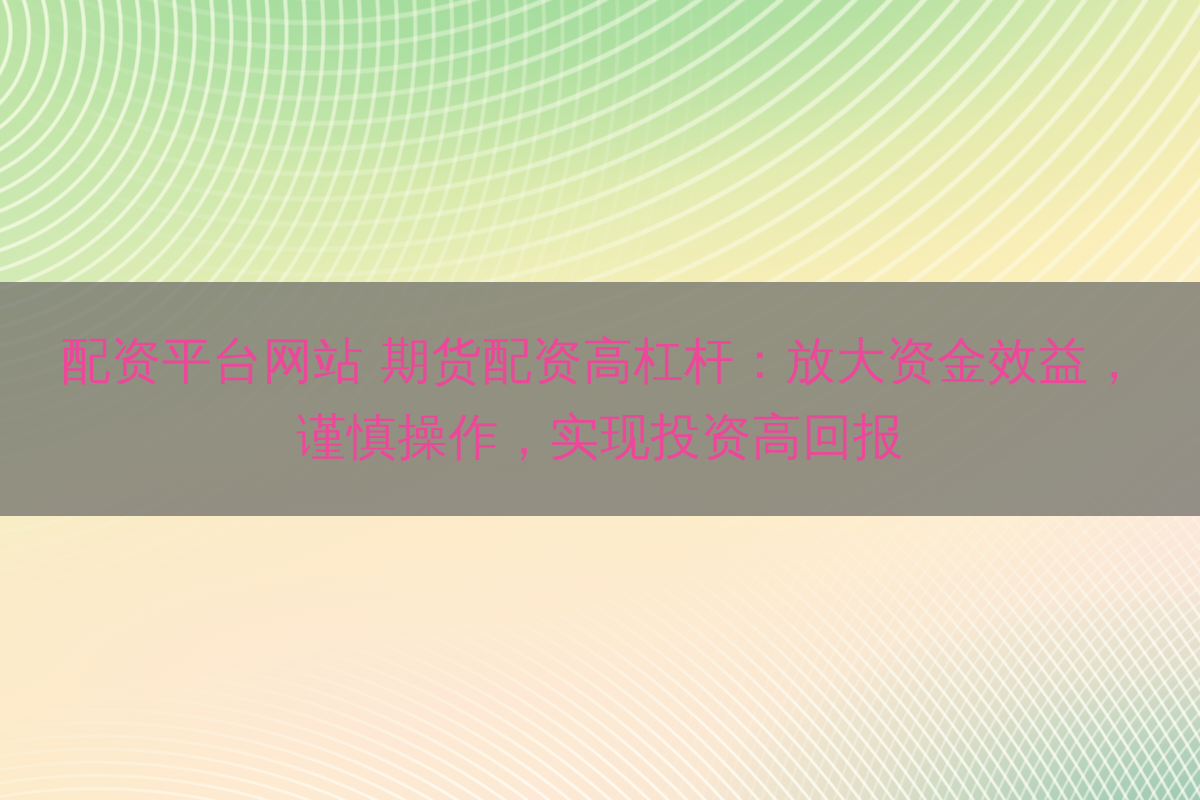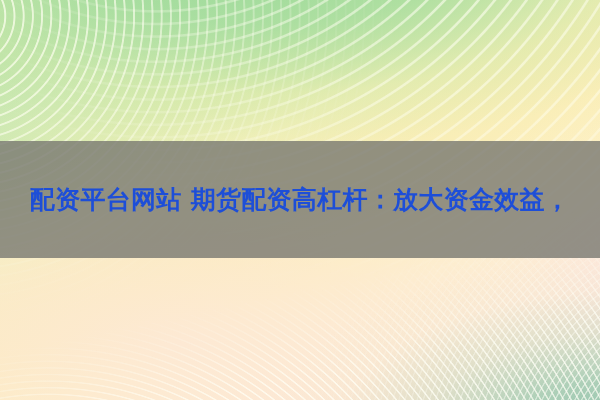--- a/index.html
+++ b/index.html
@@ -188,23 +188,23 @@
     background: rgba(120,120,112,0.80);
     display: flex;
     flex-direction: column;
     align-items: center;
     justify-content: center;
     box-sizing: border-box;
     padding: 0 16px;
   }
 
   .title-line {
-    color: #1d4ed8;
+    color: #ec4899;
     font-size: 25px;
-    font-weight: bold;
+    font-weight: normal;
     line-height: 38px;
     letter-spacing: 0.3px;
     text-align: center;
     white-space: nowrap;
   }
 </style>
 </head>
 <body>
 
 <div id="canvas">
@@ -214,15 +214,16 @@
   <div class="bg-layer" id="bg-cream-mid"></div>
   <div class="bg-layer" id="bg-teal-corner"></div>
 
   <div class="bg-layer" id="arcs-topleft"></div>
   <div class="bg-layer" id="arcs-topright"></div>
   <div class="bg-layer" id="arcs-bottom"></div>
   <div class="bg-layer" id="arcs-bottomright"></div>
 
   <div id="title-banner">
     <div class="title-line">配资平台网站 期货配资高杠杆：放大资金效益，</div>
+    <div class="title-line">谨慎操作，实现投资高回报</div>
   </div>
 
 </div>
 
 </body></html>

